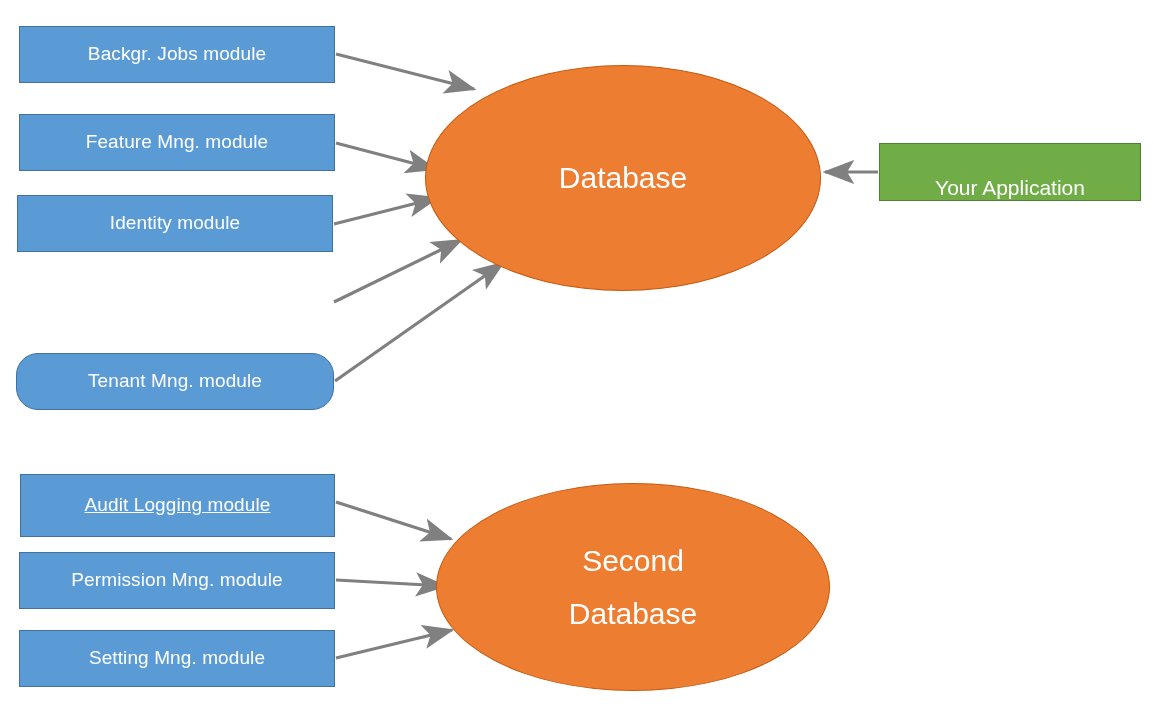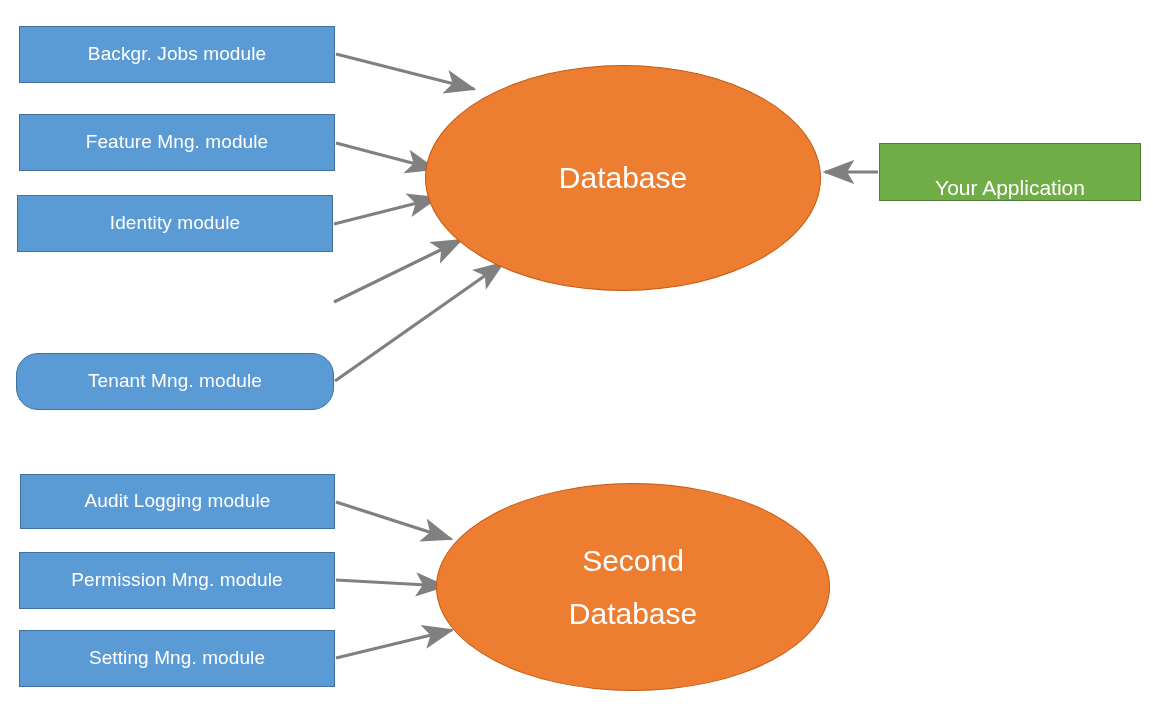--- a/index.html
+++ b/index.html
@@ -116,21 +116,21 @@
 
   <div class="module-box" style="left:17px; top:195px; width:316px; height:57px;">
     <span>Identity module</span>
   </div>
 
 
   <div class="module-box" style="left:16px; top:353px; width:318px; height:57px;border-radius:22px;">
     <span>Tenant Mng. module</span>
   </div>
 
-  <div class="module-box" style="left:20px; top:474px; width:315px; height:55px;">
+  <div class="module-box" style="left:20px; top:474px; width:315px; height:63px;text-decoration:underline;">
     <span>Audit Logging module</span>
   </div>
 
   <div class="module-box" style="left:19px; top:552px; width:316px; height:57px;">
     <span>Permission Mng. module</span>
   </div>
 
   <div class="module-box" style="left:19px; top:630px; width:316px; height:57px;">
     <span>Setting Mng. module</span>
   </div>

